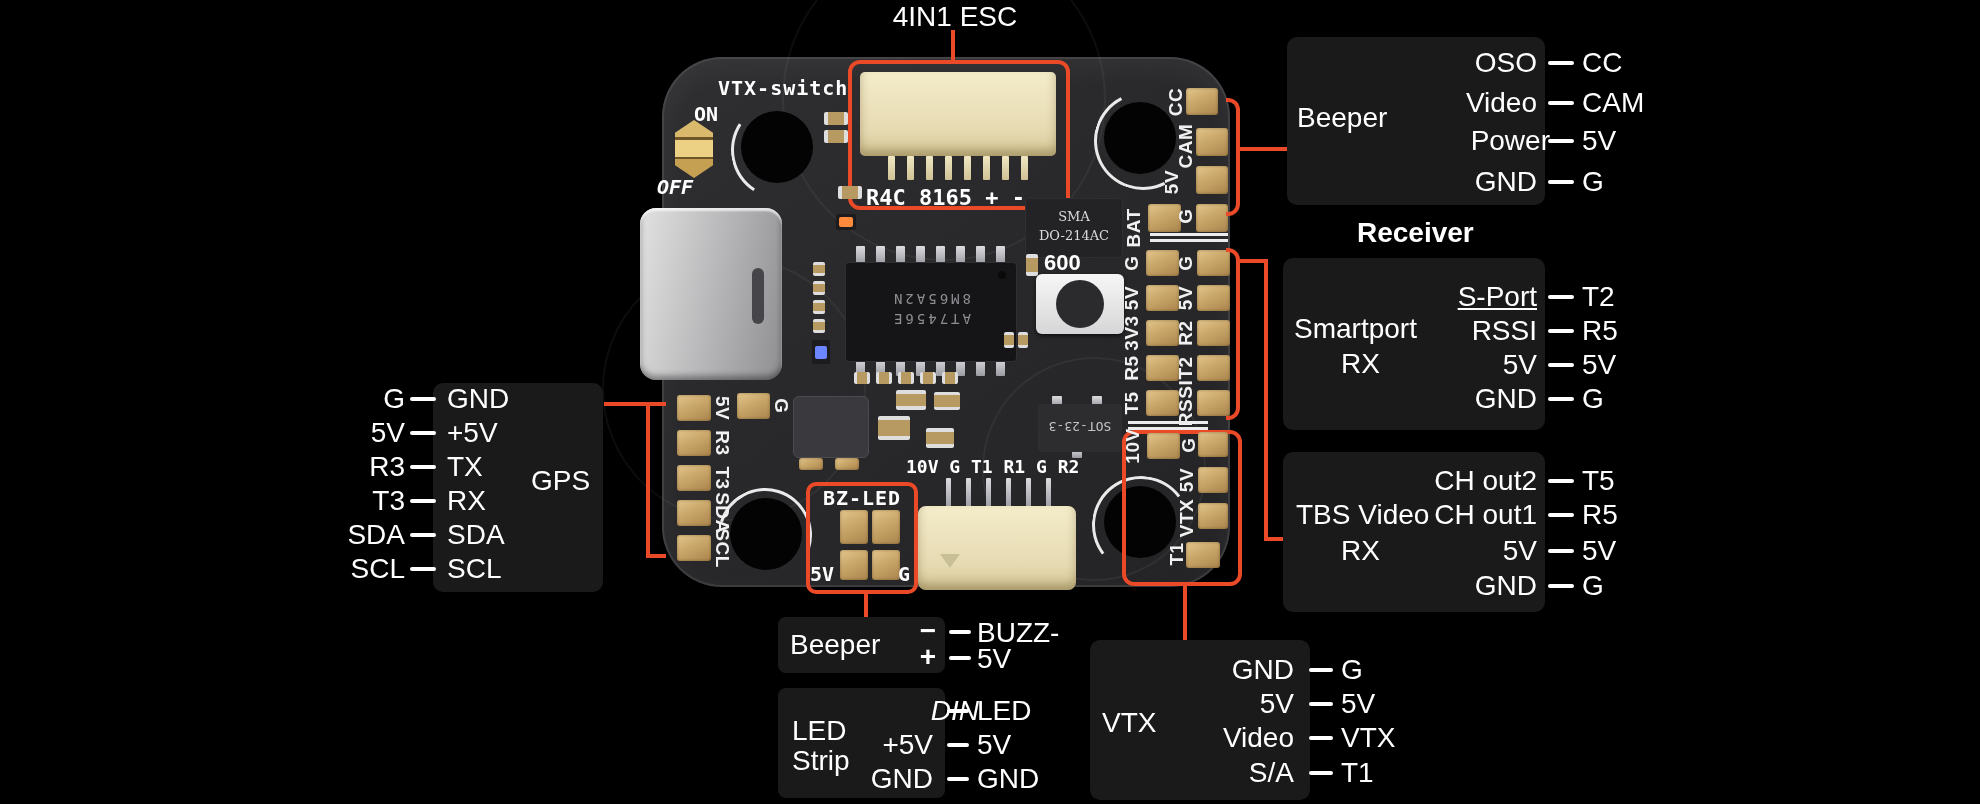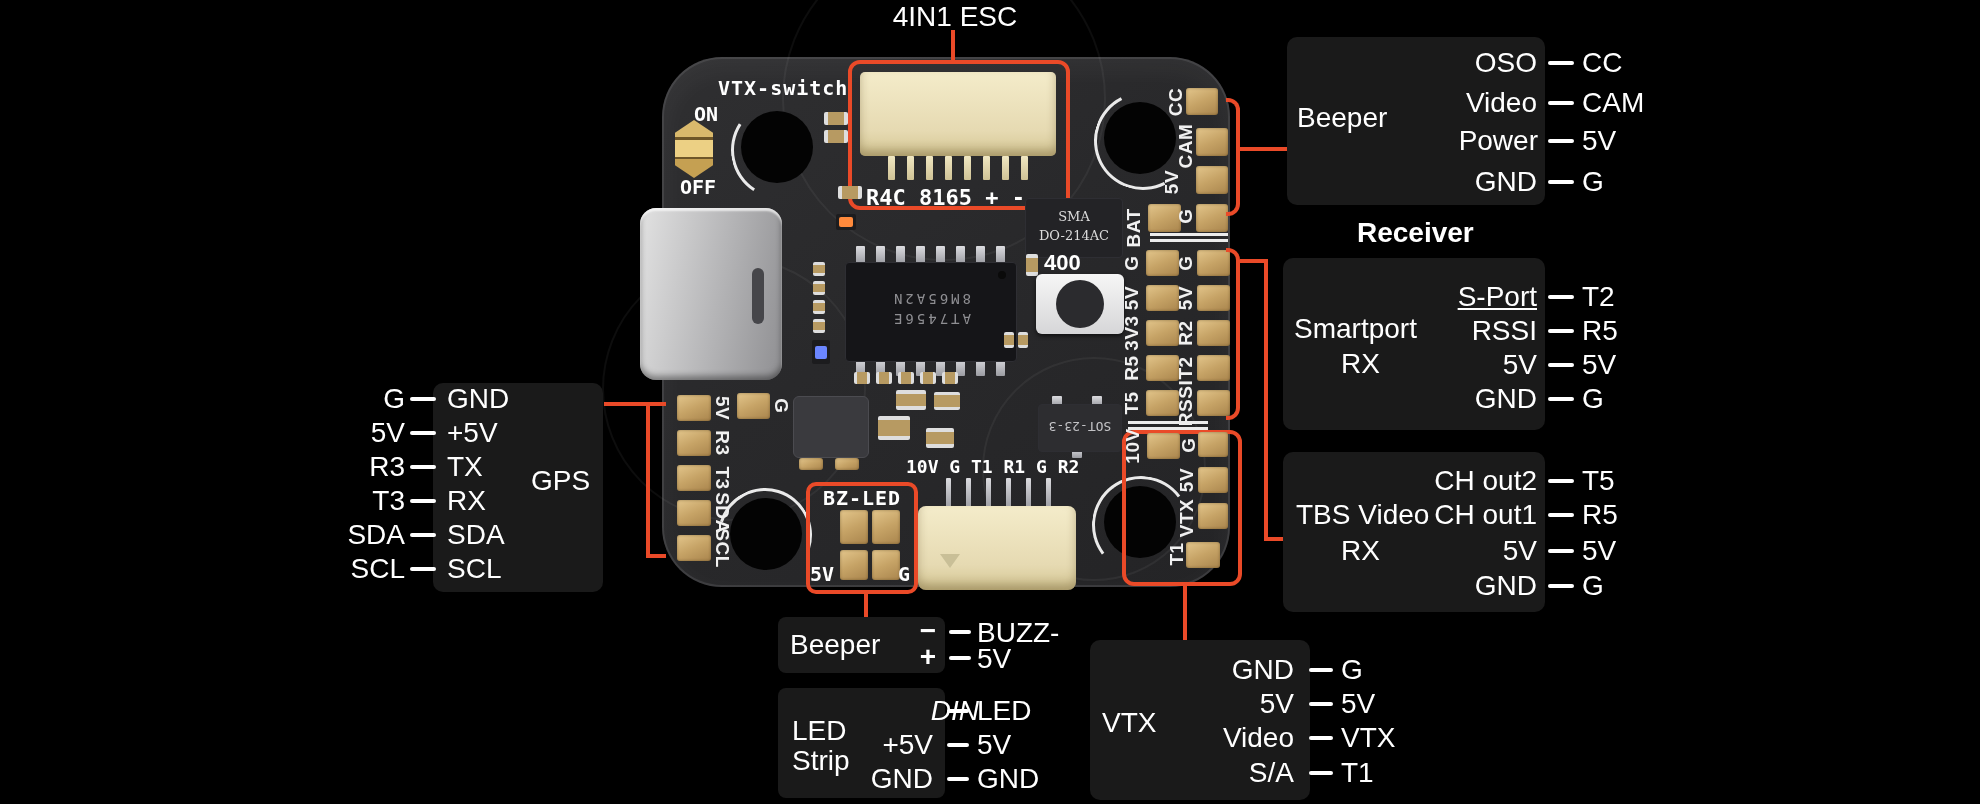--- a/index.html
+++ b/index.html
@@ -60,21 +60,21 @@
   <div class="ring" style="left:731px;top:101px;width:92px;height:92px;border-left-color:#eaeaea;transform:rotate(-12deg);"></div>
   <div class="hole" style="left:1104px;top:102px;width:72px;height:72px;"></div>
   <div class="ring" style="left:1094px;top:92px;width:92px;height:92px;border-left-color:#eaeaea;border-bottom-color:#eaeaea;transform:rotate(18deg);"></div>
   <div class="hole" style="left:730px;top:498px;width:72px;height:72px;"></div>
   <div class="ring" style="left:718px;top:488px;width:88px;height:88px;border-top-color:#eaeaea;border-right-color:#eaeaea;transform:rotate(-28deg);"></div>
   <div class="hole" style="left:1104px;top:486px;width:72px;height:72px;"></div>
   <div class="ring" style="left:1092px;top:476px;width:92px;height:92px;border-top-color:#eaeaea;border-left-color:#eaeaea;transform:rotate(8deg);"></div>
 
   <span class="mono" style="left:718px;top:76px;font-size:20px;letter-spacing:1px;">VTX-switch</span>
   <span class="mono" style="left:694px;top:102px;font-size:20px;">ON</span>
-  <span class="mono" style="left:680px;top:175px;font-size:20px;">OFF</span>
+  <span class="mono" style="left:657px;top:175px;font-size:20px;font-style:italic;">OFF</span>
   <div class="abs" style="left:675px;top:120px;width:38px;height:58px;
        clip-path:polygon(50% 0,100% 22%,100% 78%,50% 100%,0 78%,0 22%);
        background:linear-gradient(180deg,#d9b96c 0 30%,#6e5628 30% 34%,#ecd084 34% 64%,#6e5628 64% 68%,#c5a052 68% 100%);"></div>
 
   <div class="usb">
     <div class="abs" style="left:112px;top:60px;width:12px;height:56px;background:#46464a;border-radius:6px;"></div>
   </div>
 
   <div class="wt" style="left:855px;top:2px;width:200px;text-align:center;">4IN1 ESC</div>
   <div class="redline" style="left:951px;top:30px;width:4px;height:32px;"></div>
@@ -115,21 +115,21 @@
     <div class="abs" style="right:10px;top:8px;width:8px;height:8px;background:#0a0a0a;border-radius:50%;"></div>
   </div>
 
   <div class="chip" style="left:1025px;top:198px;width:96px;height:58px;background:#232326;">
     <div style="position:absolute;left:0;top:8px;width:96px;text-align:center;font:13px 'DejaVu Serif',serif;color:#dcdcdc;line-height:19px;">
       <div>SMA</div>
       <div>DO-214AC</div>
     </div>
   </div>
 
-  <span class="abs" style="left:1044px;top:250px;font:bold 22px 'Liberation Sans',sans-serif;color:#fff;">400</span>
+  <span class="abs" style="left:1044px;top:250px;font:bold 22px 'Liberation Sans',sans-serif;color:#fff;">600</span>
   <div class="smdv" style="left:1026px;top:254px;width:12px;height:22px;"></div>
   <div class="abs" style="left:1036px;top:274px;width:88px;height:60px;border-radius:6px;
        background:linear-gradient(180deg,#f6f6f6,#d6d6d8);box-shadow:0 2px 4px rgba(0,0,0,.6);">
     <div class="abs" style="left:20px;top:6px;width:48px;height:48px;background:#2b2b2e;border-radius:50%;"></div>
   </div>
 
   <div class="pin" style="left:1052px;top:396px;width:10px;height:10px;"></div>
   <div class="pin" style="left:1092px;top:396px;width:10px;height:10px;"></div>
   <div class="pin" style="left:1072px;top:448px;width:10px;height:10px;"></div>
   <div class="chip" style="left:1038px;top:404px;width:82px;height:46px;background:#2d2d30;">
@@ -260,21 +260,21 @@
   <div class="redline" style="left:646px;top:554px;width:20px;height:4px;"></div>
 
   <div class="redline" style="left:864px;top:592px;width:4px;height:27px;"></div>
 
   <div class="redline" style="left:1183px;top:584px;width:4px;height:58px;"></div>
 
   <div class="box" style="left:1287px;top:37px;width:258px;height:168px;"></div>
   <span class="wt" style="left:1297px;top:103px;">Beeper</span>
   <span class="wt" style="right:443px;top:48px;">OSO</span>
   <span class="wt" style="right:443px;top:88px;">Video</span>
-  <span class="wt" style="right:442px;top:126px;margin-left:48px;">Power</span>
+  <span class="wt" style="right:430px;top:126px;margin-left:48px;">Power</span>
   <span class="wt" style="right:443px;top:167px;">GND</span>
   <div class="dash" style="left:1548px;top:61px;"></div>
   <div class="dash" style="left:1548px;top:101px;"></div>
   <div class="dash" style="left:1548px;top:139px;"></div>
   <div class="dash" style="left:1548px;top:180px;"></div>
   <span class="wt" style="left:1582px;top:48px;">CC</span>
   <span class="wt" style="left:1582px;top:88px;">CAM</span>
   <span class="wt" style="left:1582px;top:126px;">5V</span>
   <span class="wt" style="left:1582px;top:167px;">G</span>
 

